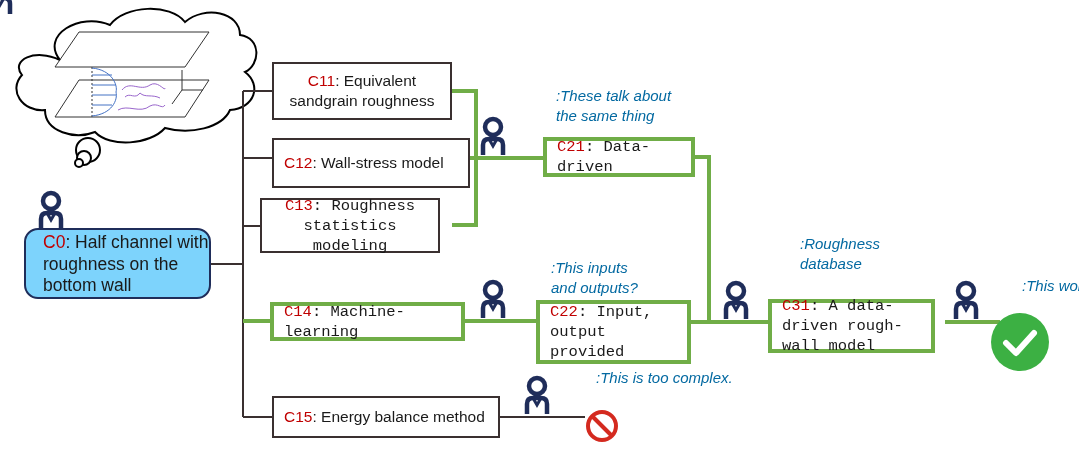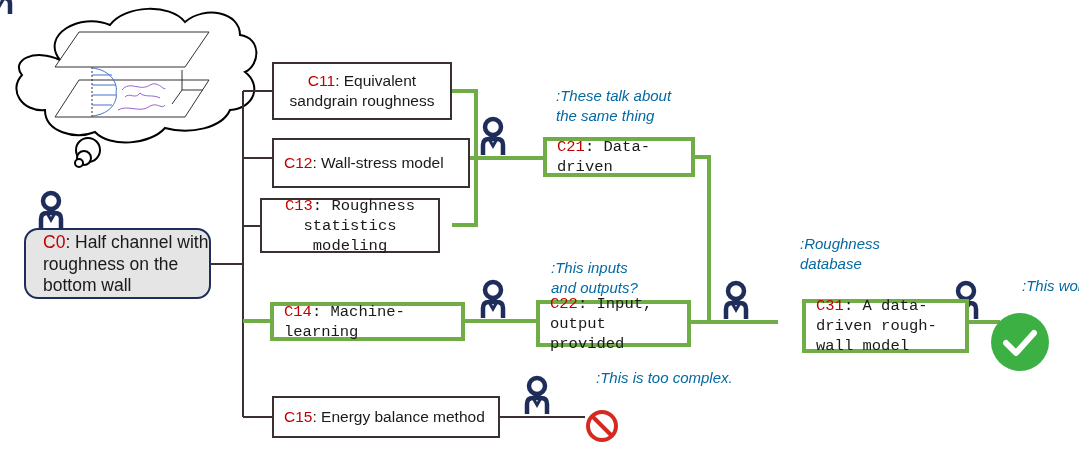--- a/index.html
+++ b/index.html
@@ -7,21 +7,21 @@
          font-family: "Liberation Sans", sans-serif; }
   #canvas { position: absolute; left: 0; top: 0; }
   .node { position: absolute; box-sizing: border-box; background: #fff;
           display: flex; align-items: center; padding: 0 10px;
           font-size: 15.5px; line-height: 20px; color: #1a1a1a; }
   .node.black { border: 2px solid #3a3030; text-align: center; }
   .node.green { border: 4px solid #70ad47; font-family: Liberation Mono, monospace; }
   .node .id { color: #c00000; }
   .root { position: absolute; box-sizing: border-box; left: 24px; top: 228px;
           width: 187px; height: 71px; border: 2px solid #1f2d5a; border-radius: 14px;
-          background: #e5e5e5; padding: 2px 0 0 17px; font-size: 17.5px; line-height: 21.5px; color:#1a1a1a; }
+          background: #7dd3fc; padding: 2px 0 0 17px; font-size: 17.5px; line-height: 21.5px; color:#1a1a1a; }
   .root .id { color: #c00000; }
   .comment { position: absolute; color: #0369a1; font-style: italic; font-size: 15px; line-height: 20px; white-space: nowrap; margin-left: 40px; }
 </style>
 </head>
 <body>
 
 <svg id="canvas" width="1079" height="459" viewBox="0 0 1079 459">
 
   <g fill="#fff" stroke="#000" stroke-width="2">
     <path d="M60,60 C40,35 80,12 110,25 C125,5 170,3 185,22 C205,5 240,12 240,35 C262,38 260,65 245,72
@@ -109,24 +109,24 @@
 </div>
 <div class="node green" style="left:270px;top:302px;width:195px;height:39px;">
   <div><span class="id">C14</span><span>: Machine-learning</span></div>
 </div>
 <div class="node black" style="left:272px;top:396px;width:228px;height:42px;">
   <div><span class="id">C15</span><span>: Energy balance method</span></div>
 </div>
 <div class="node green" style="left:543px;top:137px;width:152px;height:40px;">
   <div><span class="id">C21</span><span>: Data-driven</span></div>
 </div>
-<div class="node green" style="left:536px;top:300px;width:155px;height:47px;">
+<div class="node green" style="left:536px;top:300px;width:155px;height:64px;">
   <div style="width:120px"><span class="id">C22</span><span>: Input, output provided</span></div>
 </div>
-<div class="node green" style="left:802px;top:299px;width:167px;height:54px;">
+<div class="node green" style="left:768px;top:299px;width:167px;height:54px;">
   <div style="width:140px"><span class="id">C31</span><span>: A data-driven rough-wall model</span></div>
 </div>
 
 <div class="comment" style="left:516px;top:86px;width:130px;white-space:normal;">:These talk about the same thing</div>
 <div class="comment" style="left:511px;top:258px;width:90px;white-space:normal;">:This inputs and outputs?</div>
 <div class="comment" style="left:760px;top:234px;width:80px;white-space:normal;">:Roughness database</div>
 <div class="comment" style="left:982px;top:276px;">:This works!</div>
 <div class="comment" style="left:556px;top:368px;">:This is too complex.</div>
 
 </body></html>

